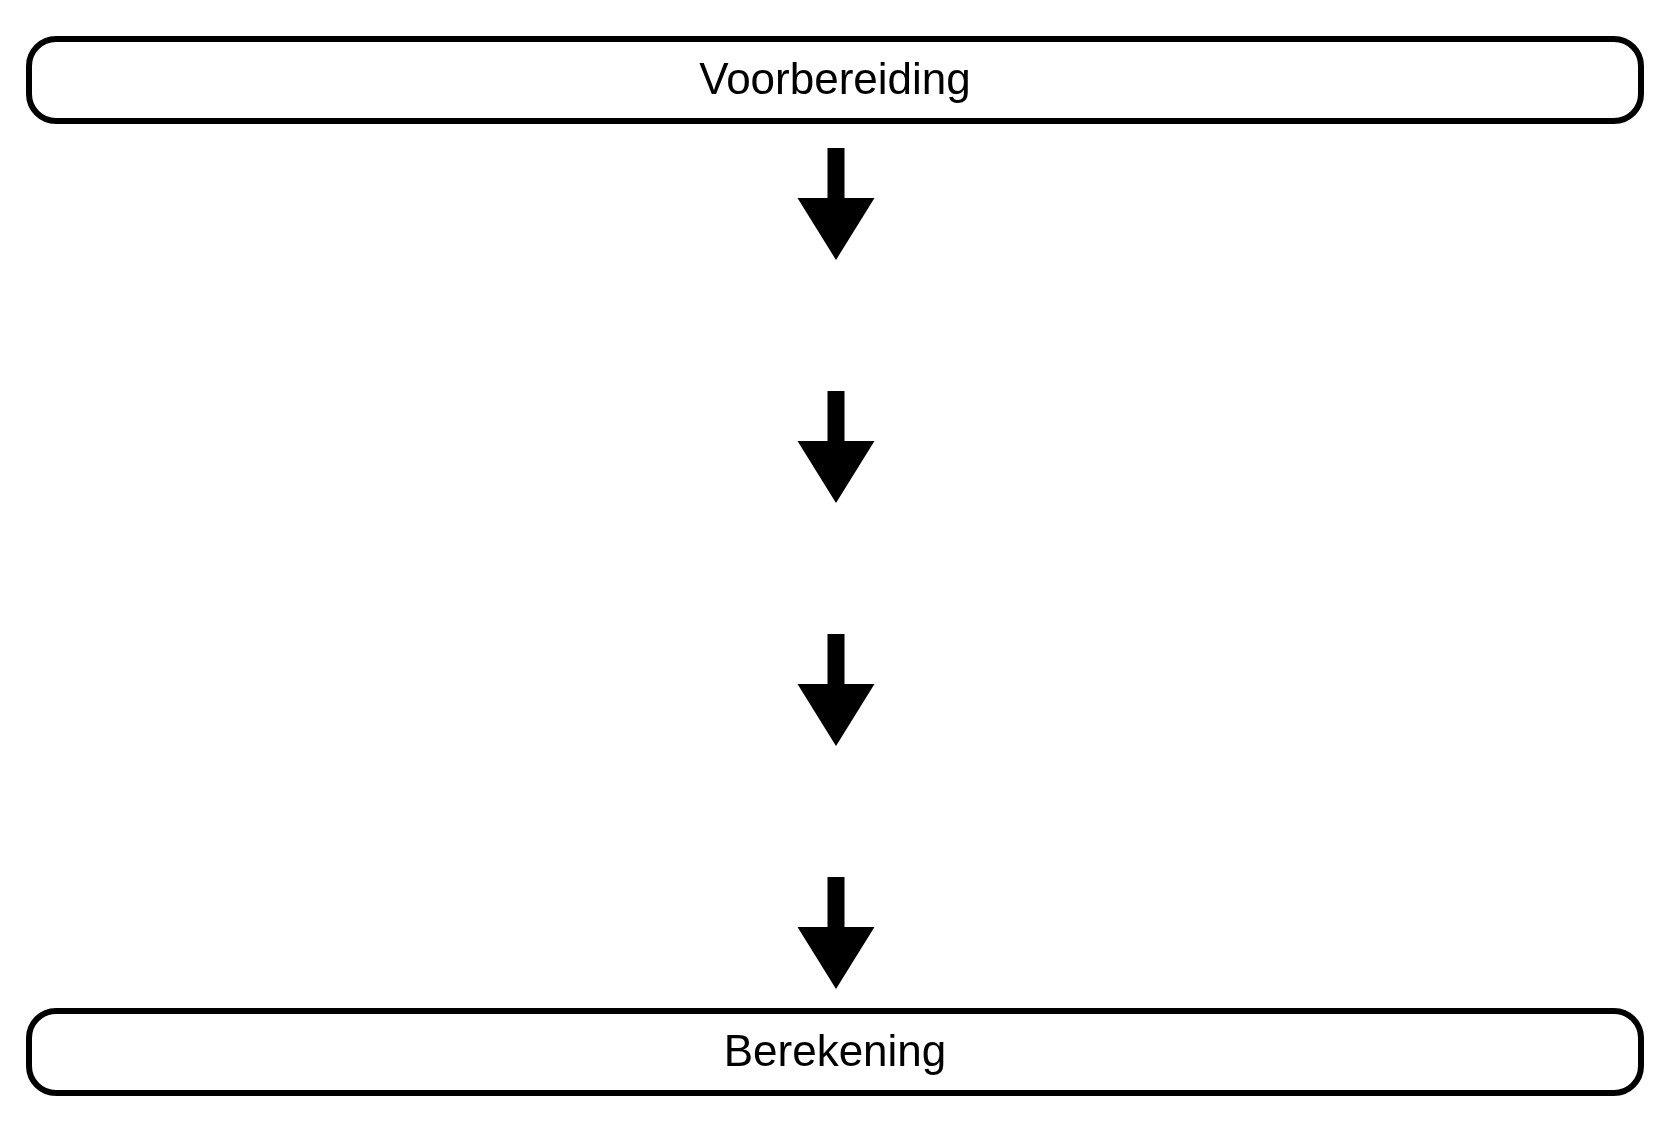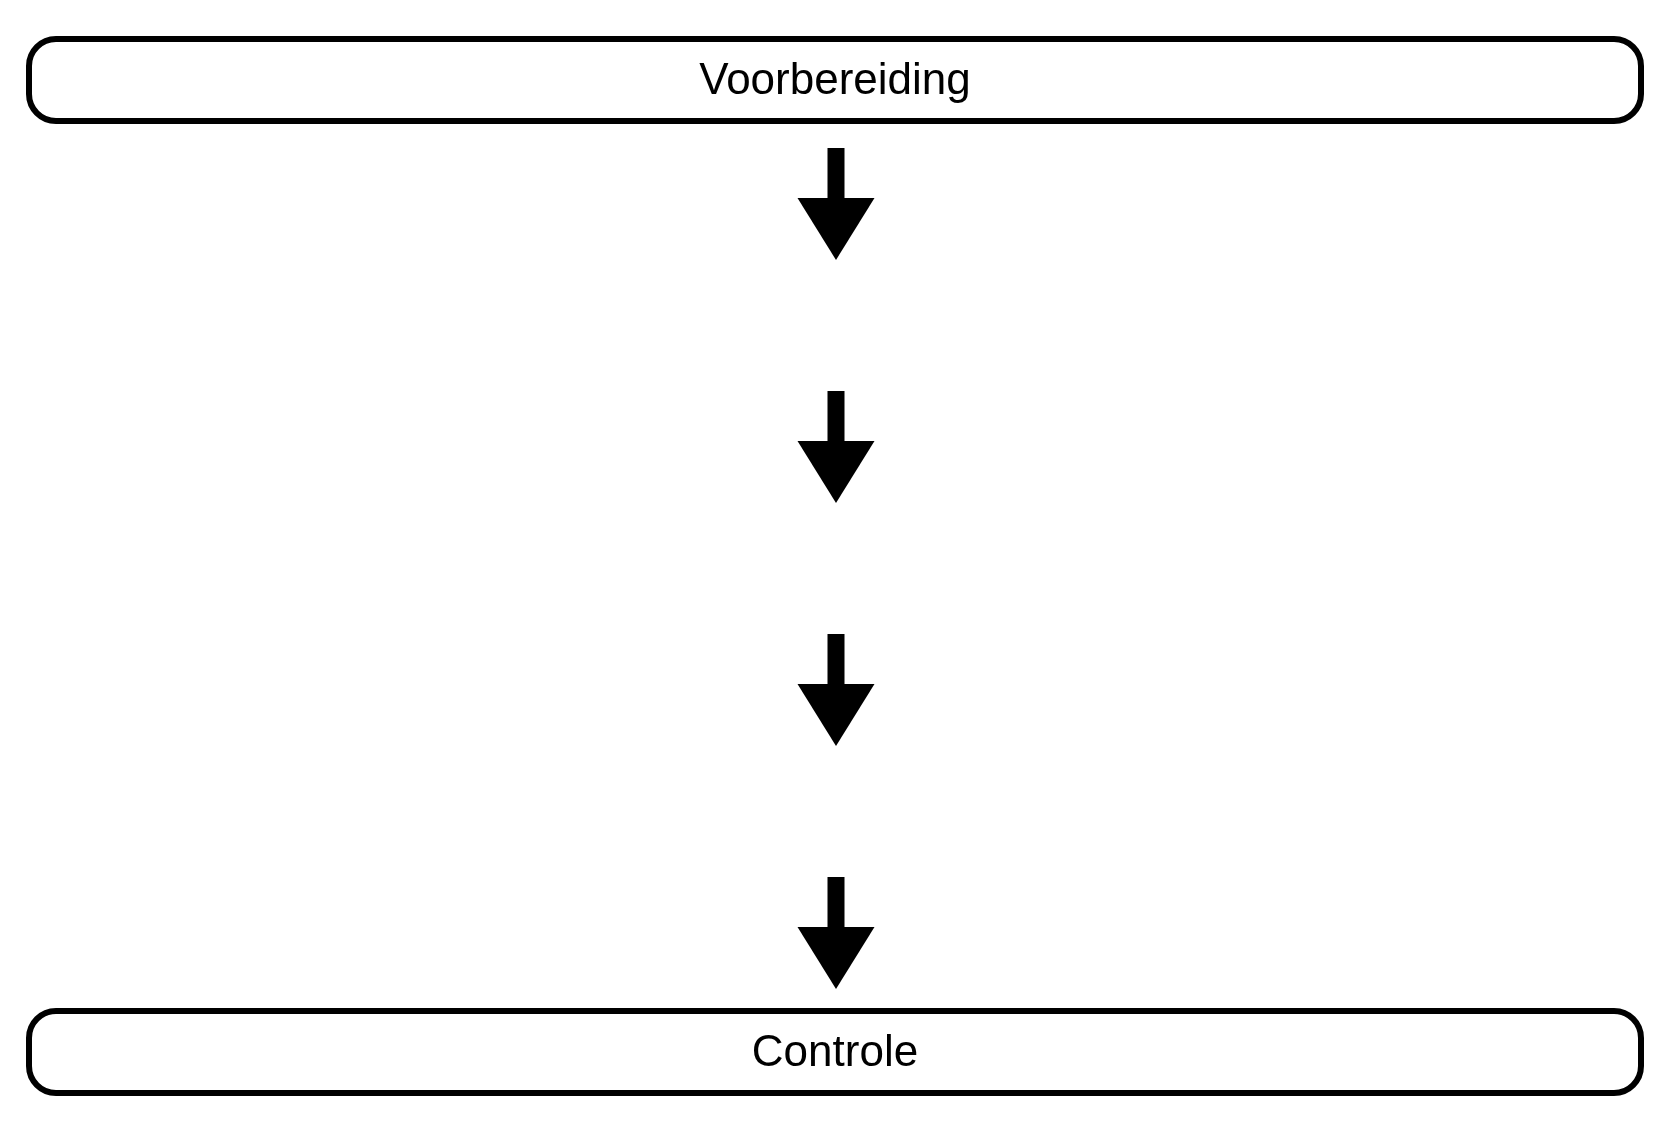--- a/index.html
+++ b/index.html
@@ -82,16 +82,16 @@
 
 
   <div class="arrow" style="top: 877px;">
     <svg viewBox="0 0 80 112" xmlns="http://www.w3.org/2000/svg" aria-hidden="true">
       <rect x="31.5" y="0" width="17" height="56" fill="#000000"></rect>
       <polygon points="1.5,50 78.5,50 40,112" fill="#000000"></polygon>
     </svg>
   </div>
 
   <div class="step" style="top: 1008px;">
-    <span class="step-label">Controle</span>
+    <span class="step-label">Berekening</span>
   </div>
 
 </div>
 
 </body></html>

